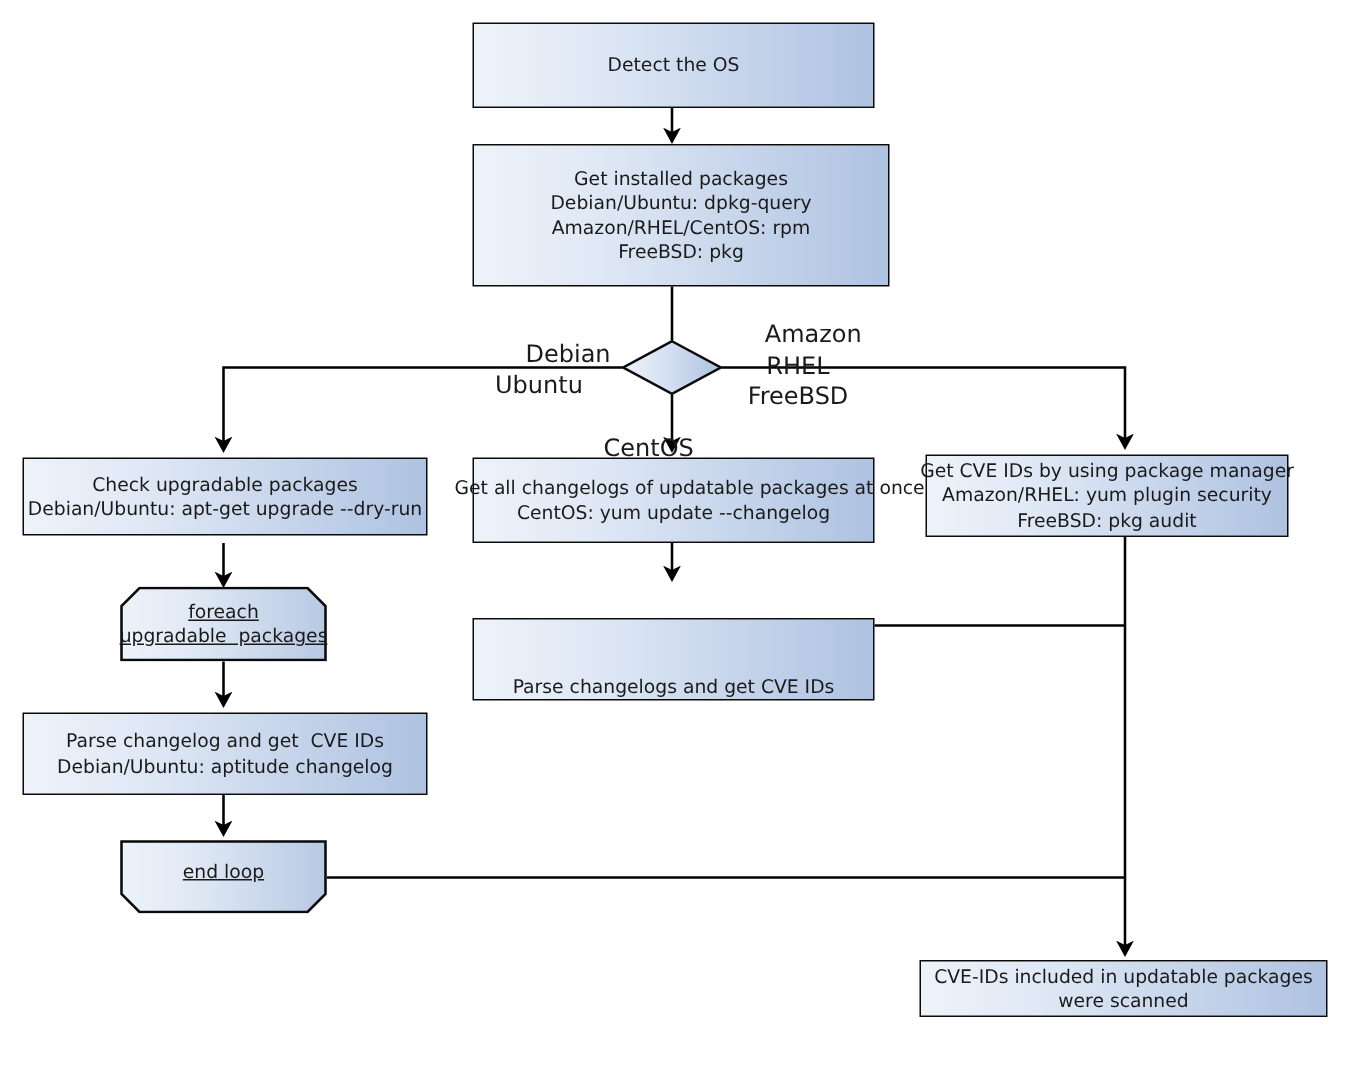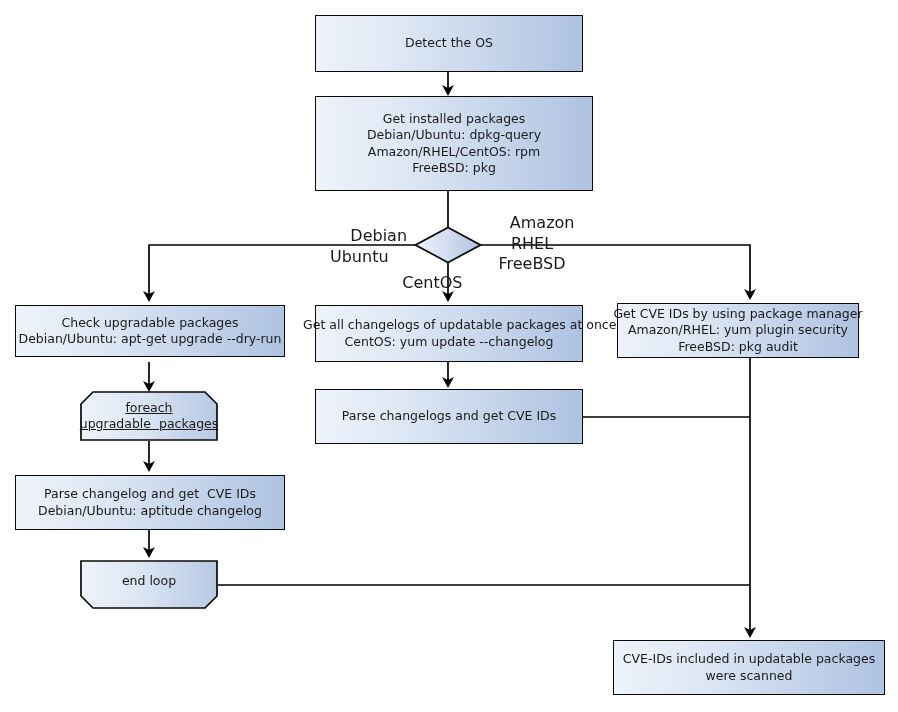--- a/index.html
+++ b/index.html
@@ -146,21 +146,21 @@
 
   <div class="edge-label" style="left:330px; top:205px; width:80px; text-align:left;">
     <span>Debian
 Ubuntu</span>
   </div>
   <div class="edge-label" style="left:487px; top:192px; width:90px; text-align:center;">
     <span>Amazon
 RHEL
 FreeBSD</span>
   </div>
-  <div class="edge-label" style="left:382px; top:252px; width:60px; text-align:left;">
+  <div class="edge-label" style="left:382px; top:268px; width:60px; text-align:left;">
     <span>CentOS</span>
   </div>
 
   <div class="node" style="left:15px; top:305px; width:270px; height:52px;">
     <span class="label">Check upgradable packages
 Debian/Ubuntu: apt-get upgrade --dry-run</span>
   </div>
 
   <div class="node overflow" style="left:315px; top:305px; width:268px; height:57px;">
     <span class="label" style="display:block; width:292px;">Get all changelogs of updatable packages at once
@@ -181,41 +181,41 @@
           <stop offset="40%" stop-color="#dde7f4"></stop>
           <stop offset="100%" stop-color="#b8c9e4"></stop>
         </linearGradient>
       </defs>
       <path d="M 13 1 L 125 1 L 137 13 L 137 49 L 1 49 L 1 13 Z" fill="url(#gradL1)" stroke="#0a0a0a" stroke-width="1.7" vector-effect="non-scaling-stroke"></path>
     </svg>
     <span class="loop-text">foreach
 upgradable  packages</span>
   </div>
 
-  <div class="node" style="left:315px; top:389px; width:268px; height:55px;">
+  <div class="node" style="left:315px; top:412px; width:268px; height:55px;align-items:flex-end;">
     <span class="label">Parse changelogs and get CVE IDs</span>
   </div>
 
   <div class="node" style="left:15px; top:475px; width:270px; height:55px;">
     <span class="label">Parse changelog and get  CVE IDs
 Debian/Ubuntu: aptitude changelog</span>
   </div>
 
   <div class="node loop-end" style="left:80px; top:560px; width:138px; height:49px;">
     <svg class="loop-shape" viewBox="0 0 138 49" preserveAspectRatio="none">
       <defs>
         <linearGradient id="gradL2" x1="0" y1="0" x2="1" y2="0">
           <stop offset="0%" stop-color="#eef3fa"></stop>
           <stop offset="40%" stop-color="#dde7f4"></stop>
           <stop offset="100%" stop-color="#b8c9e4"></stop>
         </linearGradient>
       </defs>
       <path d="M 1 1 L 137 1 L 137 36 L 125 48 L 13 48 L 1 36 Z" fill="url(#gradL2)" stroke="#0a0a0a" stroke-width="1.7" vector-effect="non-scaling-stroke"></path>
     </svg>
-    <span class="loop-text" style="margin-bottom:6px;">end loop</span>
-  </div>
-
-  <div class="node" style="left:613px; top:640px; width:272px; height:55px;">
+    <span class="loop-text" style="margin-bottom:6px;text-decoration:underline;">end loop</span>
+  </div>
+
+  <div class="node" style="left:613px; top:640px; width:272px; height:38px;">
     <span class="label">CVE-IDs included in updatable packages
 were scanned</span>
   </div>
 
 </div>
 
 </body></html>

